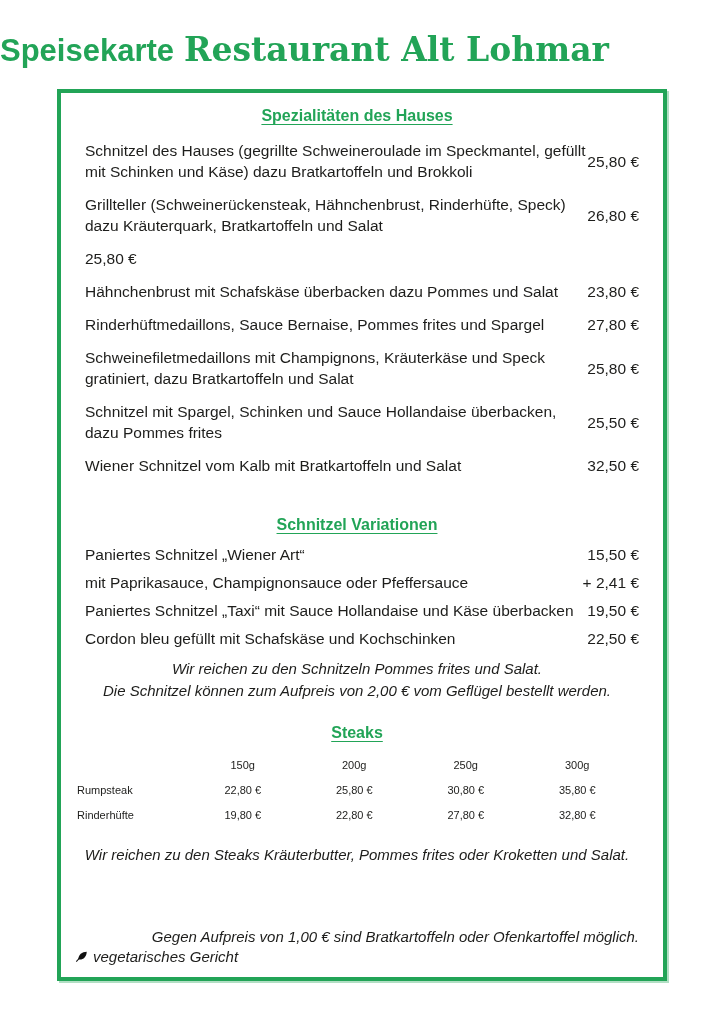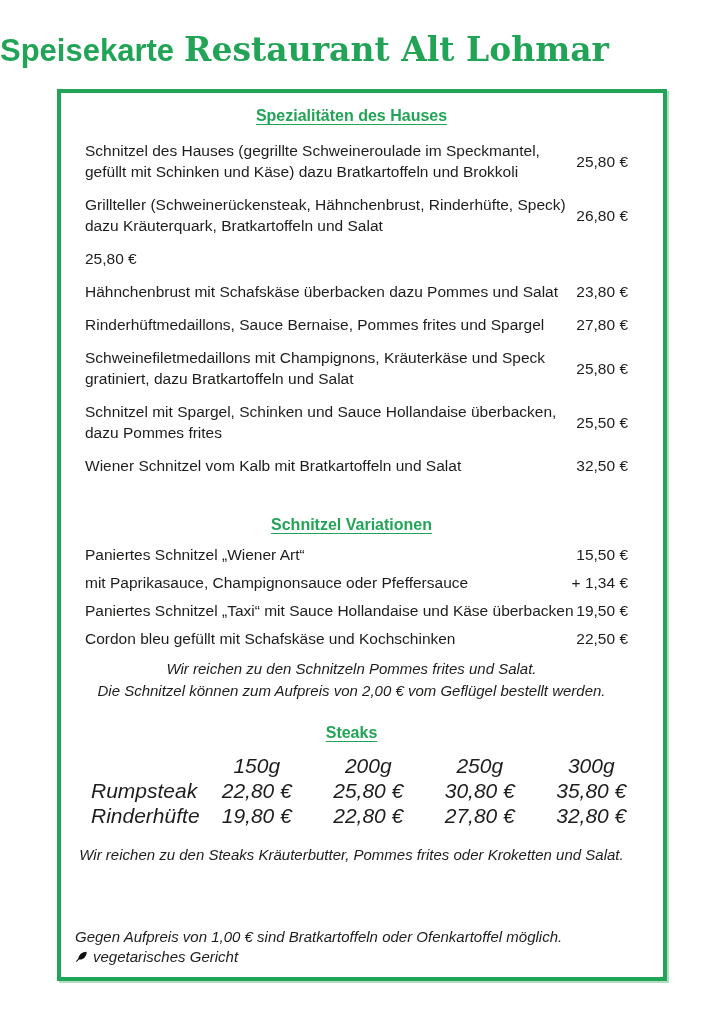--- a/index.html
+++ b/index.html
@@ -13,45 +13,45 @@
   .title {
     position:absolute; top:30px; left:0; width:585px;
     text-align:center; color:var(--green); white-space:nowrap;
   }
   .title .t1 { font-size:31px; font-weight:bold; font-family:"Liberation Sans", sans-serif; margin-right:10px; }
   .title .t2 { font-size:33px; font-weight:bold; font-family:"DejaVu Serif", serif; }
   .menu-box {
     position:absolute; left:57px; top:89px; width:610px; height:892px;
     border:4px solid var(--green);
     box-shadow:2px 2px 0 rgba(34,164,87,.35);
-    padding:12px 35px 12px 14px;
+    padding:12px 24px 12px 14px;
     display:flex; flex-direction:column;
   }
   .sec-heading {
     text-align:center; color:var(--green); font-weight:bold; font-size:16px;
     text-decoration:underline; text-underline-offset:3px; line-height:21px;
   }
   .sec-heading.h1 { margin-bottom:14px; }
   .sec-heading.h2 { margin-top:26px; margin-bottom:9px; }
   .sec-heading.h3 { margin-top:20px; }
   .item {
     display:flex; justify-content:space-between; align-items:center;
     font-size:15.5px; line-height:21px; margin-bottom:12px; padding-left:10px;
   }
   .item .iname { max-width:505px; }
   .item .iprice { white-space:nowrap; }
   .sec2 .item { margin-bottom:7px; }
   .notes { margin-top:2px; text-align:center; font-style:italic; font-size:15px; line-height:22px; }
-  .steak-table { margin-top:12px; margin-left:16px; width:556px; display:grid;
-    grid-template-columns:110px repeat(4, 1fr); font-size:21px; row-gap:4px;font-style:italic; }
+  .steak-table { margin-top:12px; margin-left:2px; width:556px; display:grid;
+    grid-template-columns:110px repeat(4, 1fr); font-size:11px; row-gap:4px; }
   .steak-table .cell { text-align:center; line-height:21px; }
   .steak-table .rowlabel { text-align:left; line-height:21px; }
   .steak-note { margin-top:20px; text-align:center; font-style:italic; font-size:15px; }
   .box-footer { margin-top:auto; }
-  .surcharge { text-align:left; font-style:italic; font-size:15px; line-height:22px; }
+  .surcharge { text-align:right; font-style:italic; font-size:15px; line-height:22px; }
   .veg-line { display:flex; align-items:center; gap:5px; font-style:italic; font-size:15px; }
   .leaf { width:13px; height:13px; flex:0 0 auto; }
 </style>
 </head>
 <body>
 
 <div class="title">
   <span class="t1">Speisekarte</span><span class="t2">Restaurant Alt Lohmar</span>
 </div>
 
@@ -95,21 +95,21 @@
 
   <div class="sec-heading h2">Schnitzel Variationen</div>
 
   <div class="sec2">
     <div class="item">
       <span class="iname">Paniertes Schnitzel „Wiener Art“</span>
       <span class="iprice">15,50 €</span>
     </div>
     <div class="item">
       <span class="iname">mit Paprikasauce, Champignonsauce oder Pfeffersauce</span>
-      <span class="iprice">+ 1,34 €</span>
+      <span class="iprice">+ 2,41 €</span>
     </div>
     <div class="item">
       <span class="iname">Paniertes Schnitzel „Taxi“ mit Sauce Hollandaise und Käse überbacken</span>
       <span class="iprice">19,50 €</span>
     </div>
     <div class="item">
       <span class="iname">Cordon bleu gefüllt mit Schafskäse und Kochschinken</span>
       <span class="iprice">22,50 €</span>
     </div>
   </div>

